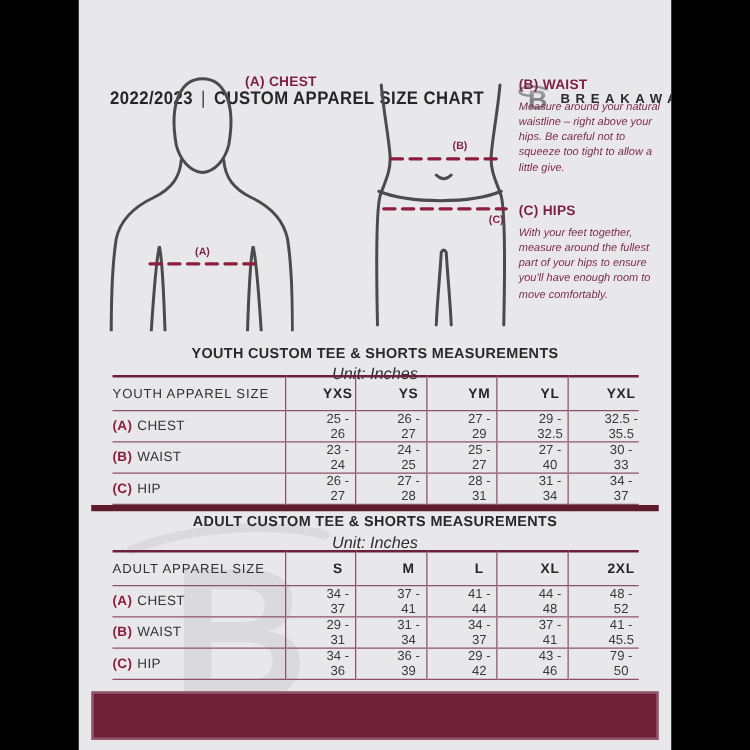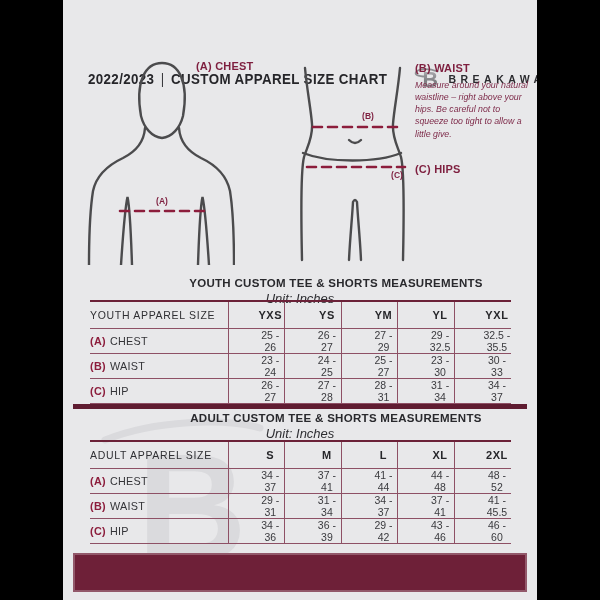--- a/index.html
+++ b/index.html
@@ -21,21 +21,21 @@
   
   .guide{left:0;top:55px;width:474px;height:222px;}
   .guide>*{position:absolute;}
   .fig path{fill:none;stroke:#4b4b4d;stroke-width:2.4;stroke-linecap:round;}
   .fig path.dash{stroke:#8c1d3c;stroke-width:2.6;stroke-dasharray:9 6;}
   .fig-label{font-size:8.5px;font-weight:bold;color:#7e1f3f;transform:translateX(-50%);}
   .note h3{font-size:11px;font-weight:bold;color:#7e1f3f;margin:0 0 5px 0;letter-spacing:.2px;}
   .note p{font-size:8.8px;font-style:italic;color:#7e2b4a;line-height:1.38;margin:0;}
 
   
-  .tbl-title{width:100%;text-align:center;font-size:11.5px;font-weight:bold;color:#29292d;letter-spacing:.3px;padding-left:36px;}
+  .tbl-title{width:100%;text-align:center;font-size:11.5px;font-weight:bold;color:#29292d;letter-spacing:.3px;}
   .tbl-unit{width:100%;text-align:center;font-size:13px;font-style:italic;color:#2e2e32;}
   table.size{left:27px;width:421px;border-collapse:collapse;table-layout:fixed;}
   table.size th,table.size td{padding:0;}
   table.size thead th{height:26px;border-top:2px solid #6b2138;border-bottom:1.5px solid #8e5065;}
   table.size tbody td{height:22px;border-top:1.5px solid #8e5065;}
   table.size tbody tr:last-child td{border-bottom:1.5px solid #8e5065;}
   table.size .v{border-left:1.5px solid #8e5065;padding-left:28px;}
   th.size-col{text-align:left;padding-left:13px;font-weight:400;font-size:10.5px;
               letter-spacing:.7px;color:#2f2f33;}
   th.sz{font-size:11px;font-weight:bold;color:#26262a;letter-spacing:.6px;}
@@ -109,20 +109,21 @@
       <div class="fig-label" style="left:305px;top:56px">(B)</div>
       <div class="fig-label" style="left:334px;top:115px">(C)</div>
 
       <div class="note" style="left:352px;top:7px;width:116px">
         <h3>(B) WAIST</h3>
         <p>Measure around your natural waistline – right above your hips. Be careful not to squeeze too tight to allow a little give.</p>
       </div>
 
       <div class="note" style="left:352px;top:108px;width:116px">
         <h3>(C) HIPS</h3>
+        <p>With your feet together, measure around the fullest part of your hips to ensure you'll have enough room to move comfortably.</p>
       </div>
     </section>
 
     <div class="tbl-title" style="top:277px">YOUTH CUSTOM TEE &amp; SHORTS MEASUREMENTS</div>
     <div class="tbl-unit" style="top:291px">Unit: Inches</div>
 
     <table class="size" style="top:300px">
       <colgroup>
           <col style="width:138px">
           <col>
@@ -148,21 +149,21 @@
           <td class="val v">26 - 27</td>
           <td class="val v">27 - 29</td>
           <td class="val v">29 - 32.5</td>
           <td class="val v">32.5 - 35.5</td>
         </tr>
         <tr>
           <td class="lbl"><span class="key">(B)</span><span>WAIST</span></td>
           <td class="val v">23 - 24</td>
           <td class="val v">24 - 25</td>
           <td class="val v">25 - 27</td>
-          <td class="val v">23 - 30</td>
+          <td class="val v">27 - 40</td>
           <td class="val v">30 - 33</td>
         </tr>
         <tr>
           <td class="lbl"><span class="key">(C)</span><span>HIP</span></td>
           <td class="val v">26 - 27</td>
           <td class="val v">27 - 28</td>
           <td class="val v">28 - 31</td>
           <td class="val v">31 - 34</td>
           <td class="val v">34 - 37</td>
         </tr>
@@ -209,20 +210,20 @@
           <td class="val v">34 - 37</td>
           <td class="val v">37 - 41</td>
           <td class="val v">41 - 45.5</td>
         </tr>
         <tr>
           <td class="lbl"><span class="key">(C)</span><span>HIP</span></td>
           <td class="val v">34 - 36</td>
           <td class="val v">36 - 39</td>
           <td class="val v">29 - 42</td>
           <td class="val v">43 - 46</td>
-          <td class="val v">46 - 60</td>
+          <td class="val v">79 - 50</td>
         </tr>
       </tbody>
     </table>
 
     <div class="bottom-bar"></div>
   </div>
 </div>
 
 </body></html>

